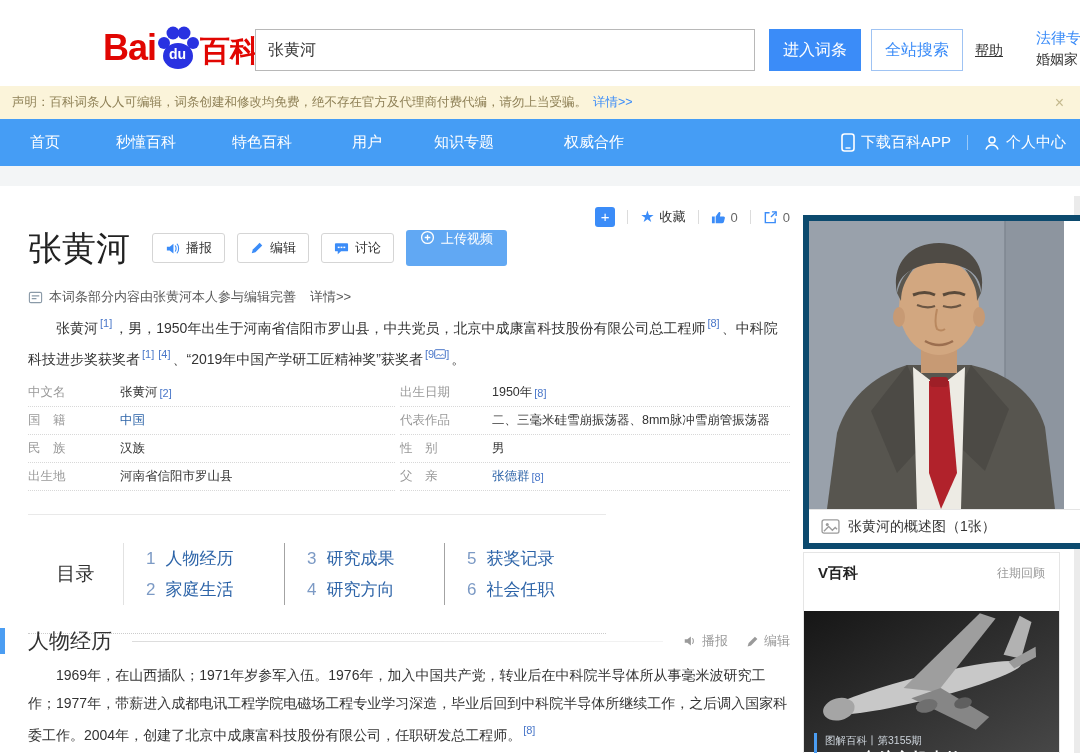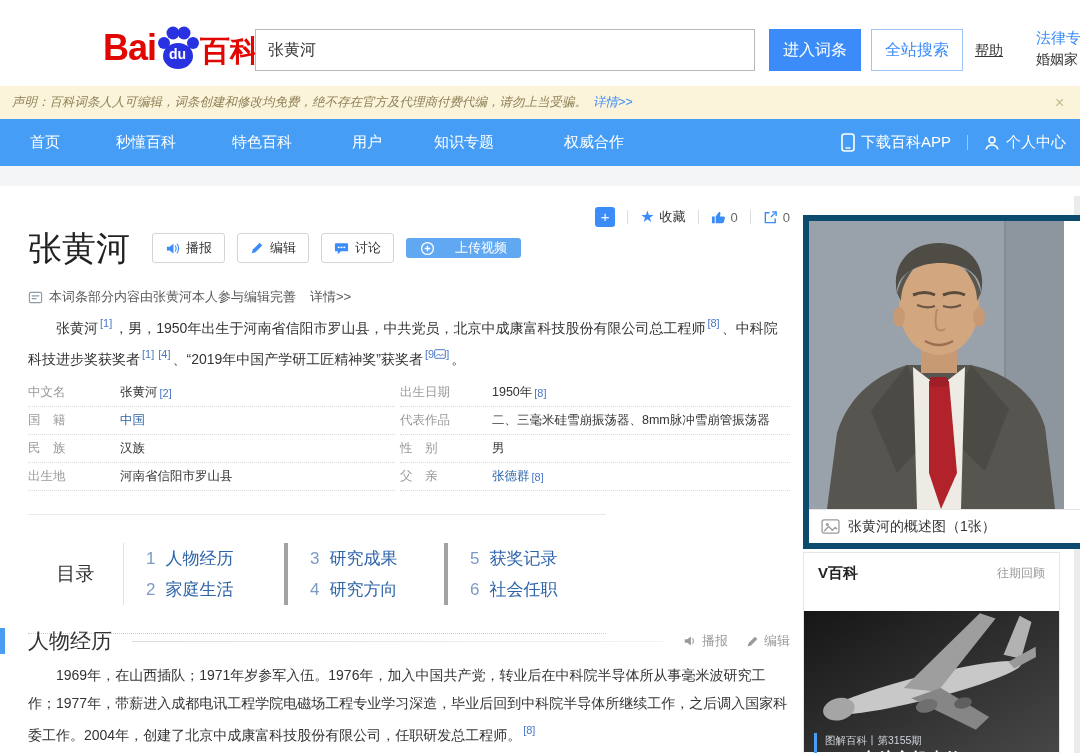--- a/index.html
+++ b/index.html
@@ -16,21 +16,21 @@
   .logo-baike { color:#e10602; font-size:30px; font-weight:bold; line-height:46px; }
   .search-input { position:absolute; left:255px; top:29px; width:500px; height:42px; border:1px solid #b8b8b8; font-size:16px; color:#333; padding:0 12px; outline:none; font-family:inherit; }
   .btn-enter { position:absolute; left:769px; top:29px; width:92px; height:42px; background:#3b8cf8; color:#fff; border:none; font-size:16px; cursor:pointer; font-family:inherit; }
   .btn-all { position:absolute; left:871px; top:29px; width:92px; height:42px; background:#fff; color:#3b8cf8; border:1px solid #9fc3f3; font-size:16px; cursor:pointer; font-family:inherit; }
   .help-link { position:absolute; left:975px; top:42px; font-size:14px; color:#333; text-decoration:underline; cursor:pointer; }
   .side-ad { position:absolute; left:1036px; top:27px; width:60px; overflow:hidden; white-space:nowrap; }
   .side-ad .ad1 { color:#3b8cf8; font-size:15px; line-height:22px; cursor:pointer; }
   .side-ad .ad2 { color:#333; font-size:14px; line-height:21px; cursor:pointer; }
 
   
-  .notice { position:absolute; left:0; top:86px; width:1080px; height:33px; background:#fbf4da; display:flex; align-items:center; padding:0 12px; font-size:12.5px; color:#8f8157;font-style:italic; }
+  .notice { position:absolute; left:0; top:86px; width:1080px; height:33px; background:#fbf4da; display:flex; align-items:center; padding:0 12px; font-size:12.5px; color:#8f8157; }
   .notice a { color:#3b8cf8; margin-left:6px; cursor:pointer; text-decoration:none; }
   .notice .close { margin-left:auto; color:#c4b98d; font-size:16px; cursor:pointer; padding:0 4px; }
 
   
   .navbar { position:absolute; left:0; top:119px; width:1080px; height:47px; background:#459df5; display:flex; align-items:center; padding-left:30px; }
   .nav-item { color:#fff; font-size:15px; cursor:pointer; }
   .nav-item:nth-child(1){ margin-right:56px; }
   .nav-item:nth-child(2){ margin-right:56px; }
   .nav-item:nth-child(3){ margin-right:60px; }
   .nav-item:nth-child(4){ margin-right:52px; }
@@ -47,21 +47,21 @@
   .actions .sep { width:1px; height:14px; background:#dcdcdc; margin:0 12px; }
   .plus-box { width:20px; height:20px; background:#3b8cf8; border-radius:3px; color:#fff; font-size:15px; line-height:19px; text-align:center; cursor:pointer; }
   .act { display:inline-flex; align-items:center; gap:5px; cursor:pointer; }
   .act .star { color:#3b8cf8; font-size:16px; line-height:16px; }
   .act .cnt { color:#666; }
 
   .title-row { position:absolute; left:28px; top:226px; display:flex; align-items:center; }
   .entry-title { font-size:34px; font-weight:400; color:#222; margin-right:22px; line-height:44px; }
   .tbtn { display:inline-flex; align-items:center; gap:6px; height:30px; padding:0 12px; background:#fff; border:1px solid #d5d5d5; border-radius:3px; font-size:13px; color:#333; margin-right:12px; cursor:pointer; font-family:inherit; }
   .tbtn svg { flex:none; }
-  .upload-btn { display:inline-flex; align-items:center; gap:20px; height:20px; padding:0 14px; background:#61a8f3; border:none; border-radius:3px; font-size:13px; color:#fff; cursor:pointer; font-family:inherit; }
+  .upload-btn { display:inline-flex; gap:6px; height:36px; padding:0 14px; background:#61a8f3; border:none; border-radius:3px; font-size:13px; color:#fff; cursor:pointer; font-family:inherit; }
 
   .coedit { position:absolute; left:28px; top:288px; display:flex; align-items:center; gap:6px; font-size:13px; color:#595959; }
   .coedit a { color:#595959; text-decoration:none; margin-left:8px; cursor:pointer; }
 
   .intro { position:absolute; left:28px; top:310px; width:756px; font-size:14px; line-height:26px; color:#333; text-indent:2em; }
   sup.ref { font-size:11px; color:#4a77c9; cursor:pointer; padding:0 2px; }
   sup.ref .imgref { vertical-align:-1px; }
 
   
   .infobox { position:absolute; left:28px; top:379px; width:762px; }
@@ -70,21 +70,21 @@
   .ib-col.r { left:372px; width:390px; }
   .ib-row { height:28px; display:flex; align-items:center; border-bottom:1px dotted #d8d8d8; white-space:nowrap; }
   .ib-label { width:92px; flex:none; color:#999; font-size:12.5px; }
   .ib-value { color:#333; font-size:12.5px; }
   .ib-value.link, .lnk { color:#2d64a8; cursor:pointer; }
 
   
   .toc { position:absolute; left:28px; top:514px; width:578px; border-top:1px solid #e9e9e9; border-bottom:1px dotted #ccc; padding:28px 0; display:flex; }
   .toc-title { width:96px; flex:none; display:flex; align-items:center; justify-content:center; font-size:19px; color:#333; border-right:1px solid #e2e2e2; }
   .toc-col { width:160px; padding-left:22px; }
-  .toc-col + .toc-col { border-left:4px solid #a3a3a3; }
+  .toc-col + .toc-col { border-left:1px solid #a3a3a3; }
   .toc-item { display:block; line-height:31px; font-size:17px; text-decoration:none; cursor:pointer; white-space:nowrap; }
   .toc-item .num { color:#7c9ac5; margin-right:10px; }
   .toc-item .lbl { color:#2d64a8; }
 
   
   .sec-head { position:absolute; left:0; top:626px; width:790px; height:30px; display:flex; align-items:center; }
   .sec-bar { width:5px; height:26px; background:#4b9df2; }
   .sec-title { margin-left:23px; font-size:21px; font-weight:400; color:#333; }
   .sec-line { flex:1; height:1px; background:linear-gradient(to right,#dcdcdc,#f3f3f3); margin:0 20px; }
   .sec-tools { display:flex; align-items:center; gap:18px; font-size:13px; color:#9a9a9a; }

